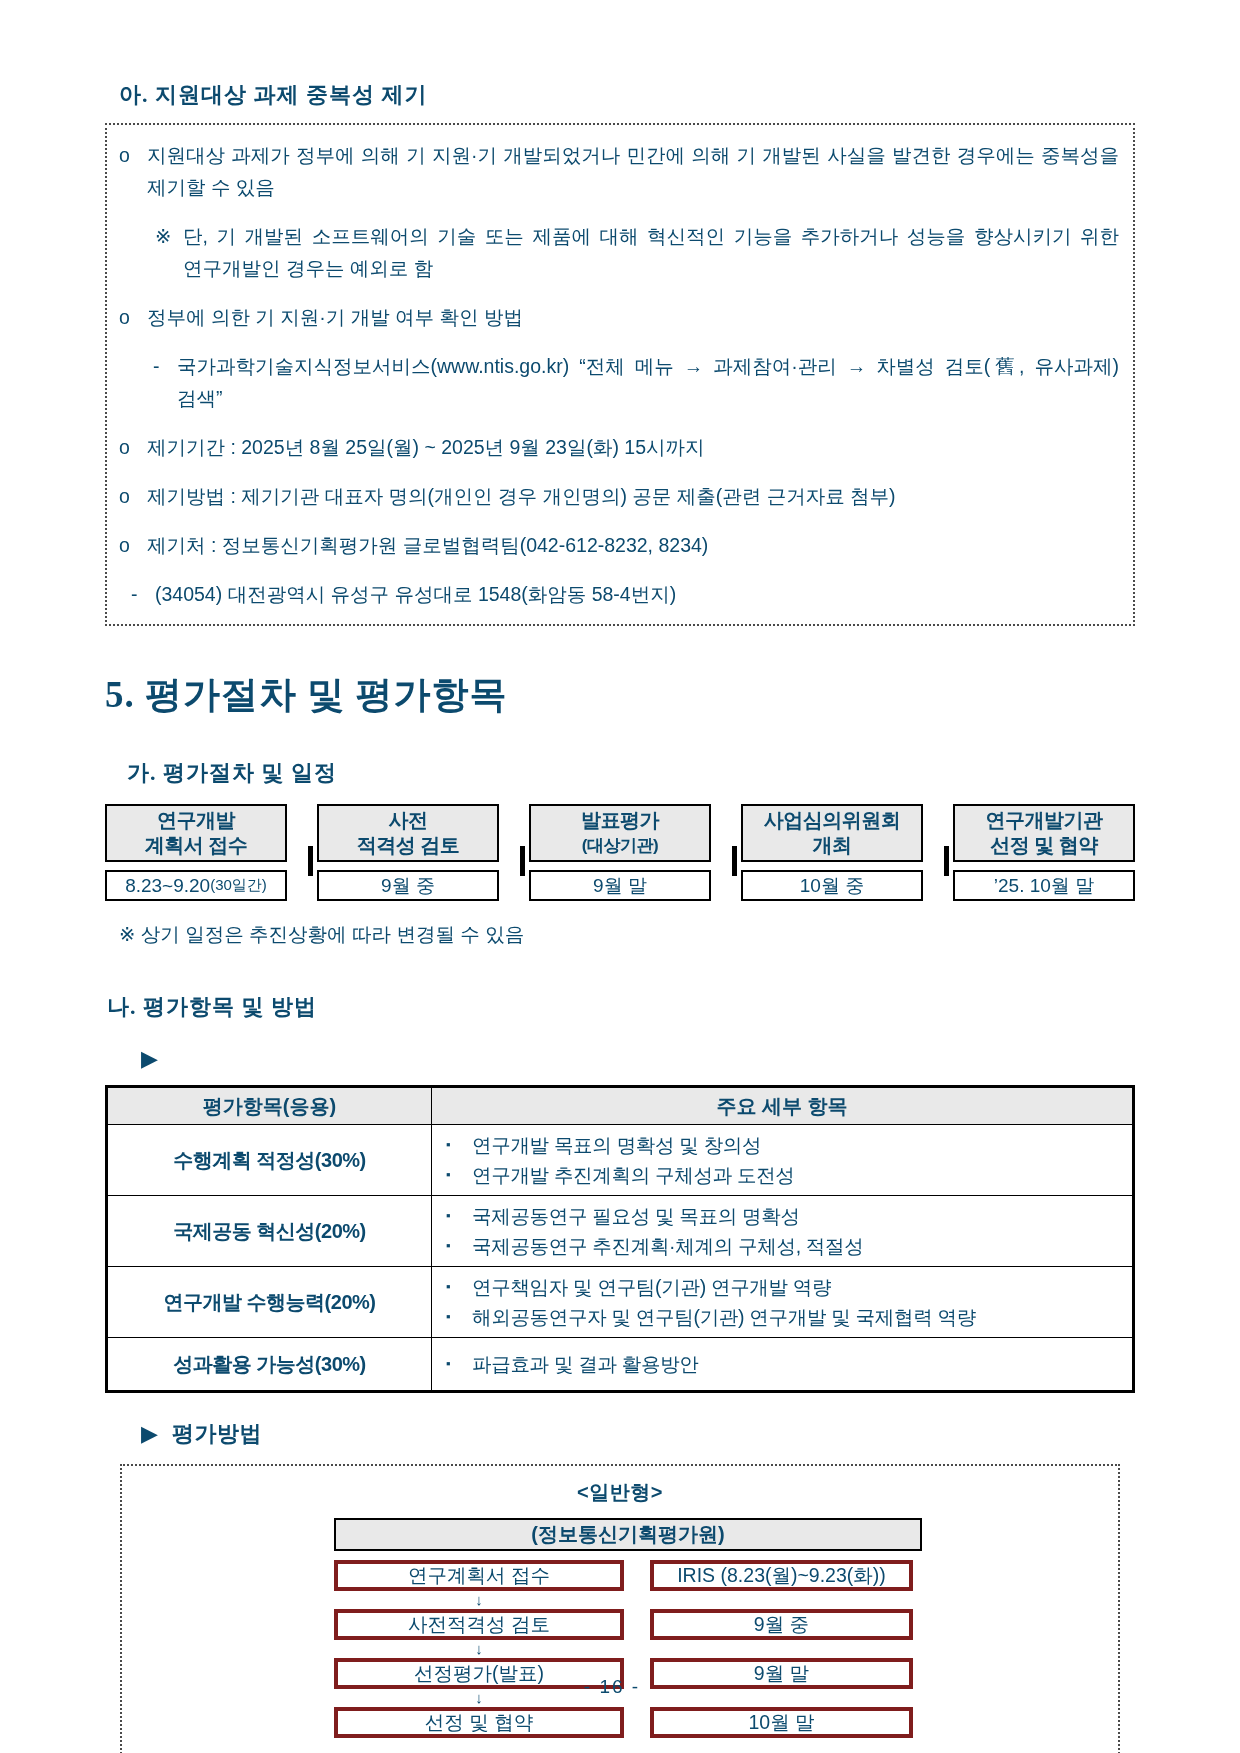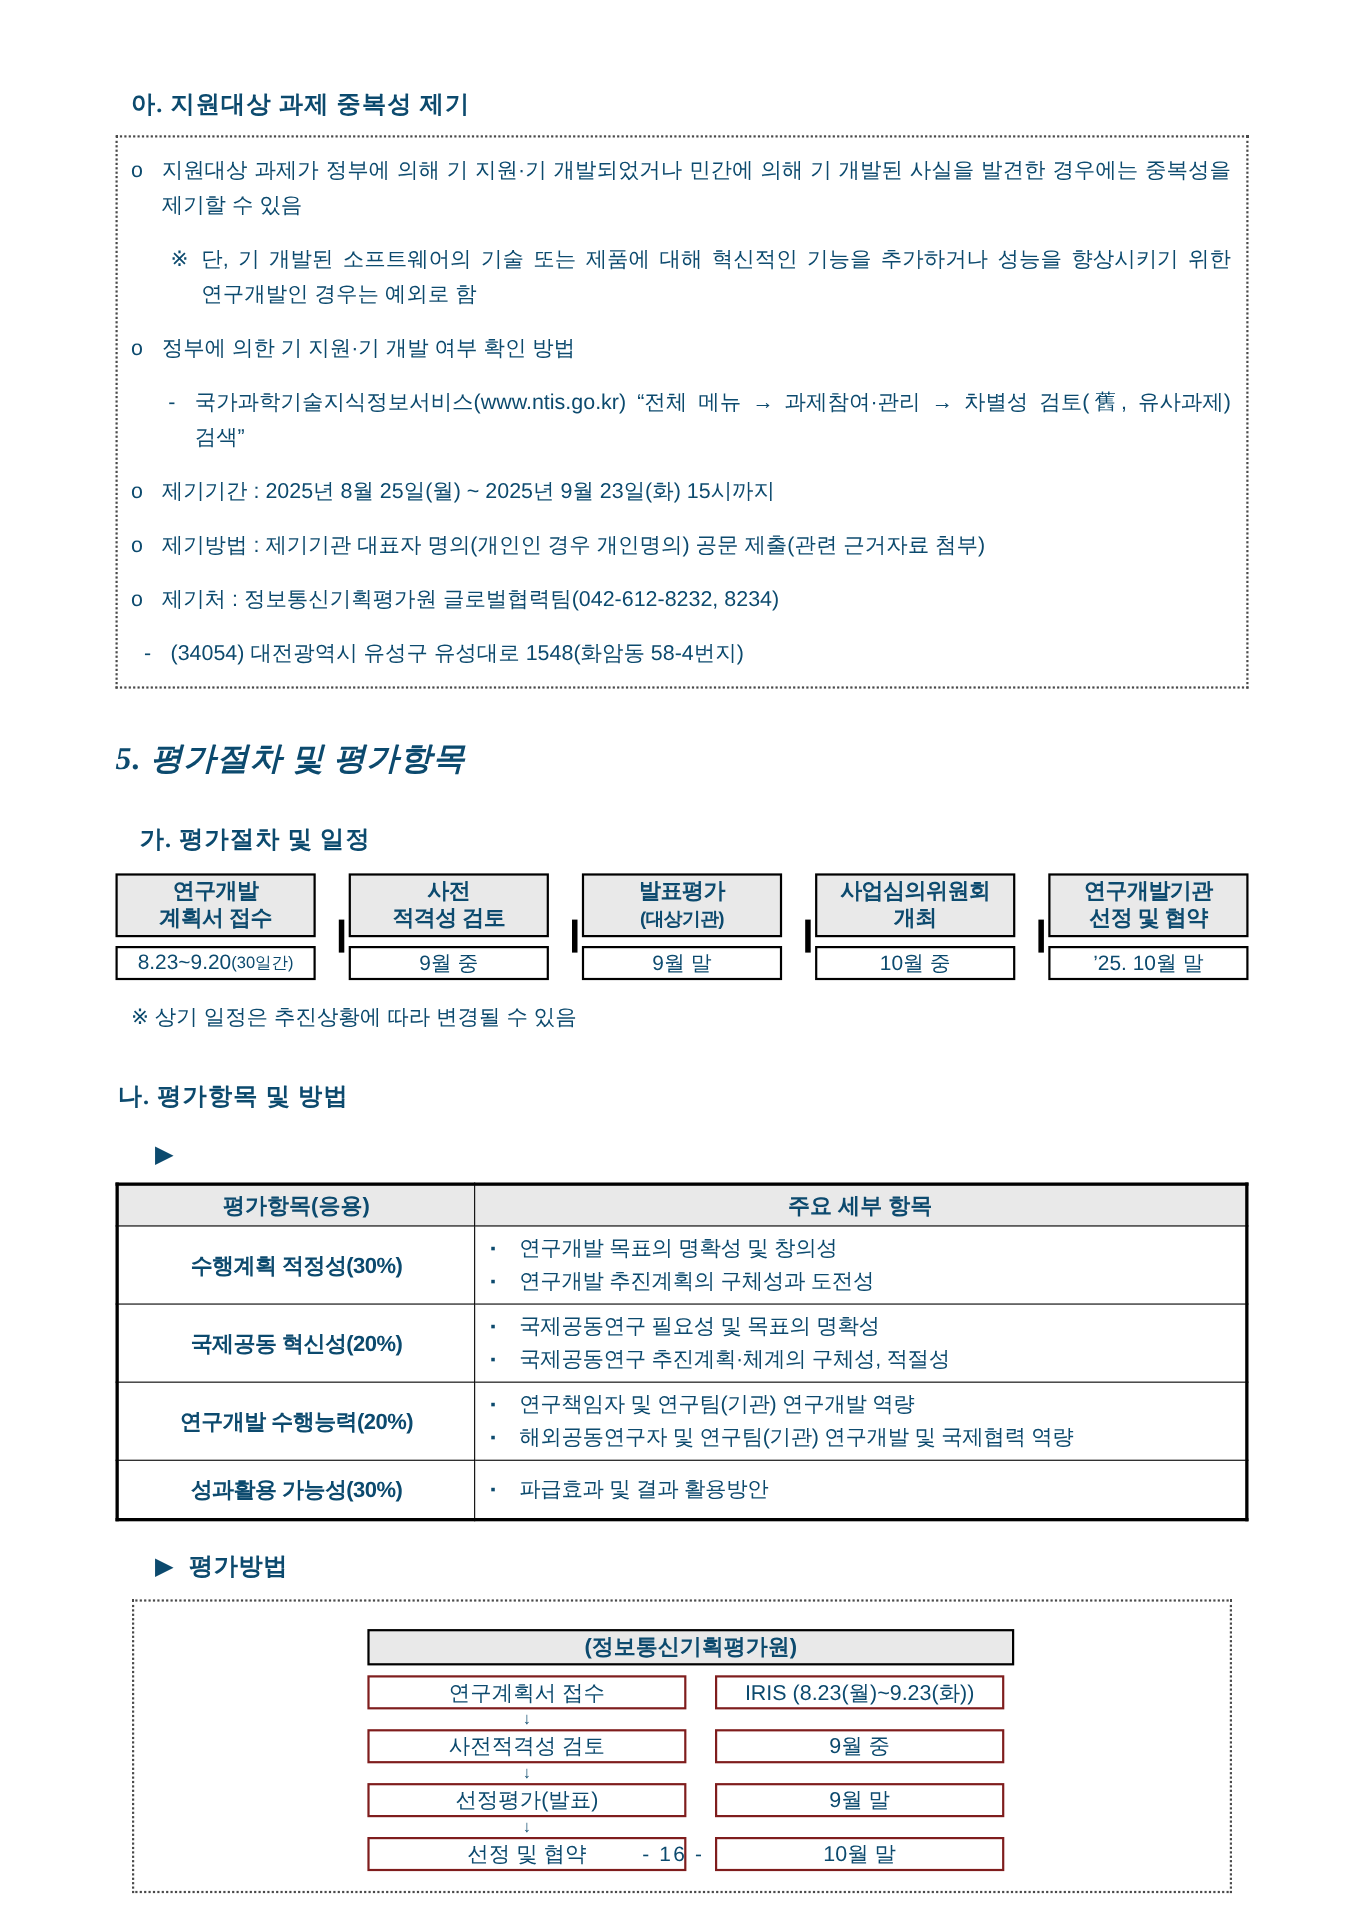--- a/index.html
+++ b/index.html
@@ -18,23 +18,22 @@
   .content { position: absolute; left: 105px; top: 0; width: 1030px; }
 
   
   .h-sub {
     font-family: "Liberation Serif", "DejaVu Serif", serif;
     font-weight: bold; font-size: 22px; letter-spacing: 1px;
   }
   .h-a { margin: 76px 0 0 14px; }
   .h-main {
     font-family: "Liberation Serif", "DejaVu Serif", serif;
-    font-weight: bold; font-size: 29px; letter-spacing: 1px;
+    font-weight: bold; font-size: 37px; letter-spacing: 1px;
     margin-top: 44px;
-    font-style: italic;
   }
   .h-ga { margin: 38px 0 0 22px; }
   .h-na { margin: 44px 0 0 2px; }
 
   
   .dotted-box {
     border: 2px dotted #4a4a4a;
     margin-top: 13px;
     padding: 14px 14px 10px 12px;
   }
@@ -102,21 +101,21 @@
   }
   .method-title { text-align: center; font-weight: bold; font-size: 20px; letter-spacing: 0.5px; }
   .method-flow { margin: 12px 0 0 212px; width: 588px; }
   .org-box {
     background: #e9e9e9; border: 2px solid #000; height: 33px;
     display: flex; align-items: center; justify-content: center;
     font-weight: bold; font-size: 20px; margin-bottom: 9px;
   }
   .m-row { display: flex; gap: 26px; }
   .m-step, .m-when {
-    border: 2px solid #7f1d1d; height: 31px;
+    border: 4px solid #7f1d1d; height: 31px;
     display: flex; align-items: center; justify-content: center;
     font-size: 19.5px; background: #fff;
   }
   .m-step { width: 290px; }
   .m-when { width: 263px; }
   .m-arrow-row { height: 18px; width: 290px; text-align: center; font-size: 15px; line-height: 18px; }
 
   .page-num {
     position: absolute; left: 0; width: 1224px; top: 1672px;
     text-align: center; font-size: 19px; letter-spacing: 2px;
@@ -293,20 +292,21 @@
       </tr>
     </tbody>
       </table>
 
     <div class="tri-line">
       <span class="tri-icon">▶</span>
       <span class="tri-label">평가방법</span>
     </div>
 
     <div class="method-box">
+      <div class="method-title">&lt;일반형&gt;</div>
       <div class="method-flow">
         <div class="org-box">(정보통신기획평가원)</div>
         <div class="m-row">
           <div class="m-step">연구계획서 접수</div>
           <div class="m-when">IRIS (8.23(월)~9.23(화))</div>
         </div>
         <div class="m-arrow-row">↓</div>
         <div class="m-row">
           <div class="m-step">사전적격성 검토</div>
           <div class="m-when">9월 중</div>

